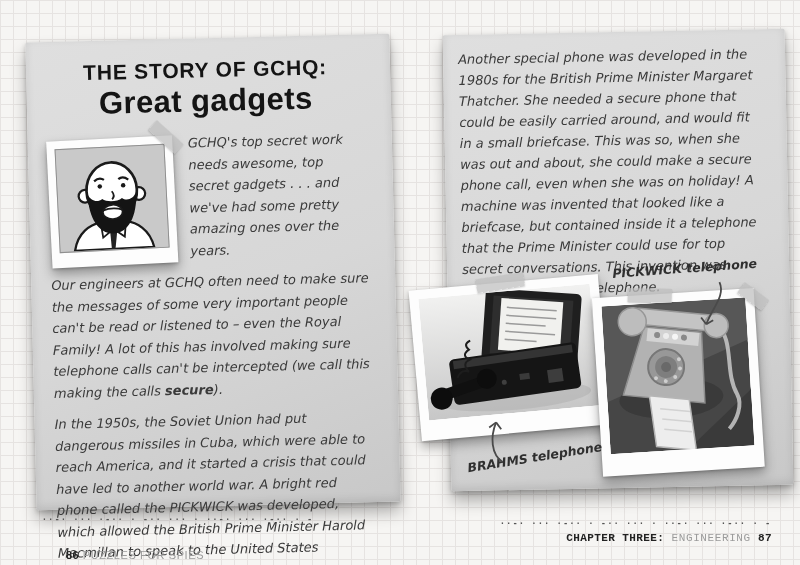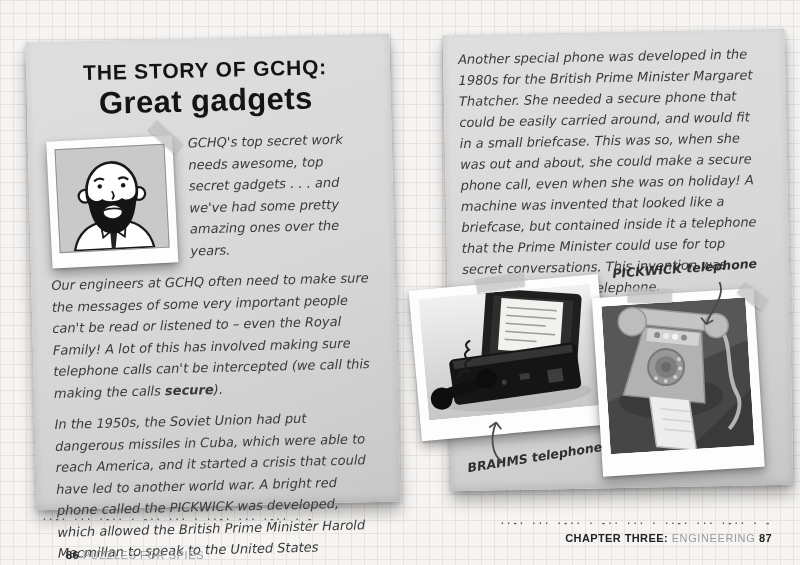--- a/index.html
+++ b/index.html
@@ -83,21 +83,21 @@
 
   
   .morse {
     position:absolute; font:bold 8px "DejaVu Sans Mono", monospace;
     color:#555; letter-spacing:1.5px; white-space:nowrap; overflow:hidden; width:272px;
   }
   .morse-left  { left:42px;  top:515px; }
   .morse-right { right:28px; top:519px; text-align:right; }
   .footer-line { position:absolute; font-size:11px; letter-spacing:0.6px; color:#9b9b9b; }
   .footer-left  { left:42px;  top:549px;padding-left:24px; }
-  .footer-right { right:28px; top:532px; text-align:right; }
+  .footer-right { right:28px; top:532px; text-align:right;font-family:Liberation Mono, monospace; }
   .footer-line .strong { font-weight:bold; color:#222; letter-spacing:0.4px; }
 </style>
 </head>
 <body>
 
 <div class="stage">
 
   <div class="page page-left">
     <div class="title1">THE STORY OF GCHQ:</div>
     <div class="title2">Great gadgets</div>

